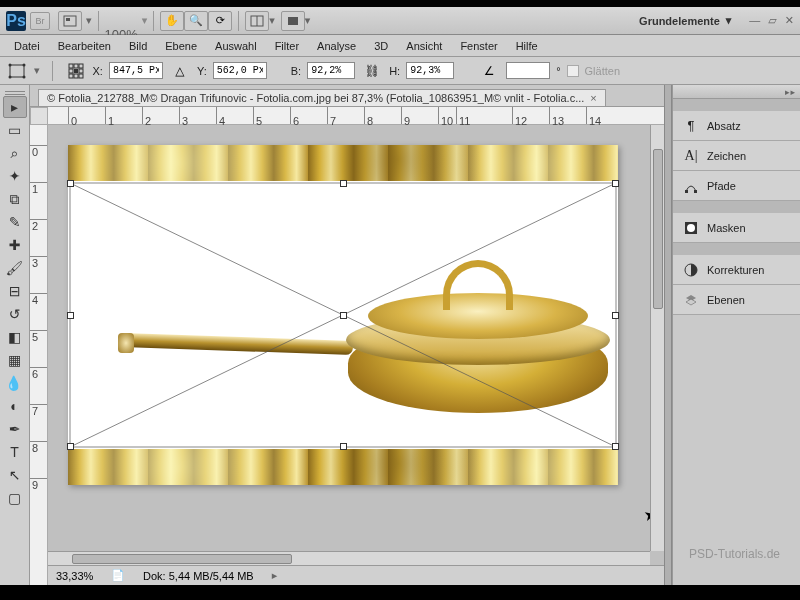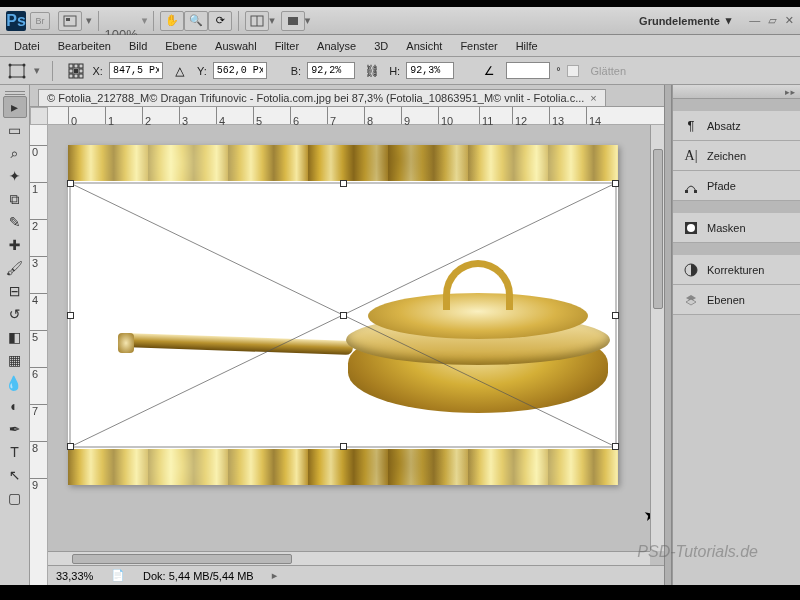--- a/index.html
+++ b/index.html
@@ -13,21 +13,21 @@
 .tb-sep { width: 1px; height: 20px; background: #999; margin: 0 6px; }
 .zoom-text { font-size: 13px; color: #555; margin-top: 27px; }
 .workspace-dd { margin-left: auto; display: flex; align-items: center; gap: 6px; font-size: 12px; font-weight: bold; color: #333; }
 .win-controls { display: flex; gap: 8px; margin-left: 18px; color: #666; font-size: 13px; }
 .menubar { height: 22px; background: #d0d0d0; display: flex; align-items: center; padding: 0 6px; gap: 2px; border-bottom: 1px solid #999; }
 .menu-item { padding: 2px 8px; color: #222; cursor: default; }
 .optionsbar { height: 28px; background: #d0d0d0; display: flex; align-items: center; padding: 0 6px; border-bottom: 1px solid #999; gap: 6px; }
 .opt-icon { width: 22px; height: 20px; display: flex; align-items: center; justify-content: center; font-size: 12px; }
 .opt-label { font-size: 11px; color: #222; }
 .opt-input { width: 54px; height: 17px; background: #fff; border: 1px solid #888; padding: 0 3px; font-size: 10px; font-family: Liberation Mono, monospace; }
-.opt-checkbox { display: flex; align-items: center; gap: 12px; color: #999; }
+.opt-checkbox { display: flex; align-items: center; gap: 6px; color: #999; }
 .main { flex: 1; display: flex; min-height: 0; }
 .toolbox { width: 30px; background: #d0d0d0; border-right: 1px solid #999; display: flex; flex-direction: column; align-items: center; padding-top: 6px; gap: 1px; }
 .tool { width: 24px; height: 22px; display: flex; align-items: center; justify-content: center; font-size: 14px; color: #333; cursor: default; border-radius: 2px; }
 .tool.active { background: #b0b0b0; border: 1px solid #888; }
 .docarea { flex: 1; background: #b0b0b0; display: flex; flex-direction: column; min-width: 0; }
 .doctab-row { height: 22px; background: #c8c8c8; display: flex; align-items: flex-end; padding-left: 8px; border-bottom: 1px solid #999; }
 .doctab { background: #e8e8e8; border: 1px solid #999; border-bottom: none; padding: 2px 8px; font-size: 10px; color: #333; max-width: 580px; white-space: nowrap; overflow: hidden; text-overflow: ellipsis; display: flex; align-items: center; gap: 6px; }
 .doctab-close { color: #666; font-size: 11px; }
 .ruler-corner { width: 18px; height: 18px; background: #e0e0e0; border: 1px solid #aaa; }
 .canvas-wrap { flex: 1; display: flex; min-height: 0; }
@@ -57,21 +57,21 @@
 .sb-thumb-h { position:absolute; left:24px; top:2px; height:10px; width:220px; background:#b8b8b8; border:1px solid #888; border-radius:2px; }
 .sb-thumb-v { position:absolute; top:24px; left:2px; width:10px; height:160px; background:#b8b8b8; border:1px solid #888; border-radius:2px; }
 .statusbar { height: 20px; background: #d0d0d0; border-top: 1px solid #999; display: flex; align-items: center; padding: 0 8px; font-size: 10px; gap: 18px; }
 .vdivider { width: 8px; background: #b0b0b0; border-left:1px solid #888; border-right:1px solid #888; }
 .panels { width: 128px; background: #cacaca; display: flex; flex-direction: column; border-left: 1px solid #999; }
 .panel-header { height: 14px; background: linear-gradient(#d8d8d8,#c0c0c0); border-bottom:1px solid #999; display:flex; justify-content:flex-end; padding-right:4px; align-items:center; }
 .panel-header-dots { font-size:9px; color:#666; letter-spacing:1px; }
 .panel-item { height: 30px; display: flex; align-items: center; gap: 8px; padding: 0 10px; border-bottom: 1px solid #a8a8a8; background: #d2d2d2; font-size: 11px; color: #222; }
 .panel-gap { height: 12px; background: #b8b8b8; }
 .picon { width: 16px; height: 16px; display: flex; align-items: center; justify-content: center; font-size: 13px; }
-.watermark { position: absolute; right: 42px; bottom: 24px; font-size: 16px; color: rgba(100,100,100,.5); font-style: italic; }
+.watermark { position: absolute; right: 20px; bottom: 24px; font-size: 12px; color: rgba(100,100,100,.5); }
 .cursor-arrow { position:absolute; left:596px; top:382px; font-size:14px; color:#000; transform:rotate(-15deg); pointer-events:none; }
 </style>
 </head>
 <body>
 
 <div class="app">
 
   <div class="titlebar">
     <div class="ps-logo">Ps</div>
     <div class="br-logo">Br</div>
@@ -213,21 +213,21 @@
           <div class="hruler-tick" style="left:57px">1</div>
           <div class="hruler-tick" style="left:94px">2</div>
           <div class="hruler-tick" style="left:131px">3</div>
           <div class="hruler-tick" style="left:168px">4</div>
           <div class="hruler-tick" style="left:205px">5</div>
           <div class="hruler-tick" style="left:242px">6</div>
           <div class="hruler-tick" style="left:279px">7</div>
           <div class="hruler-tick" style="left:316px">8</div>
           <div class="hruler-tick" style="left:353px">9</div>
           <div class="hruler-tick" style="left:390px">10</div>
-          <div class="hruler-tick" style="left:431px">11</div>
+          <div class="hruler-tick" style="left:408px">11</div>
           <div class="hruler-tick" style="left:464px">12</div>
           <div class="hruler-tick" style="left:501px">13</div>
           <div class="hruler-tick" style="left:538px">14</div>
         </div>
       </div>
       <div class="canvas-wrap">
         <div class="vruler">
           <div class="vruler-tick" style="top:20px">0</div>
           <div class="vruler-tick" style="top:57px">1</div>
           <div class="vruler-tick" style="top:94px">2</div>

